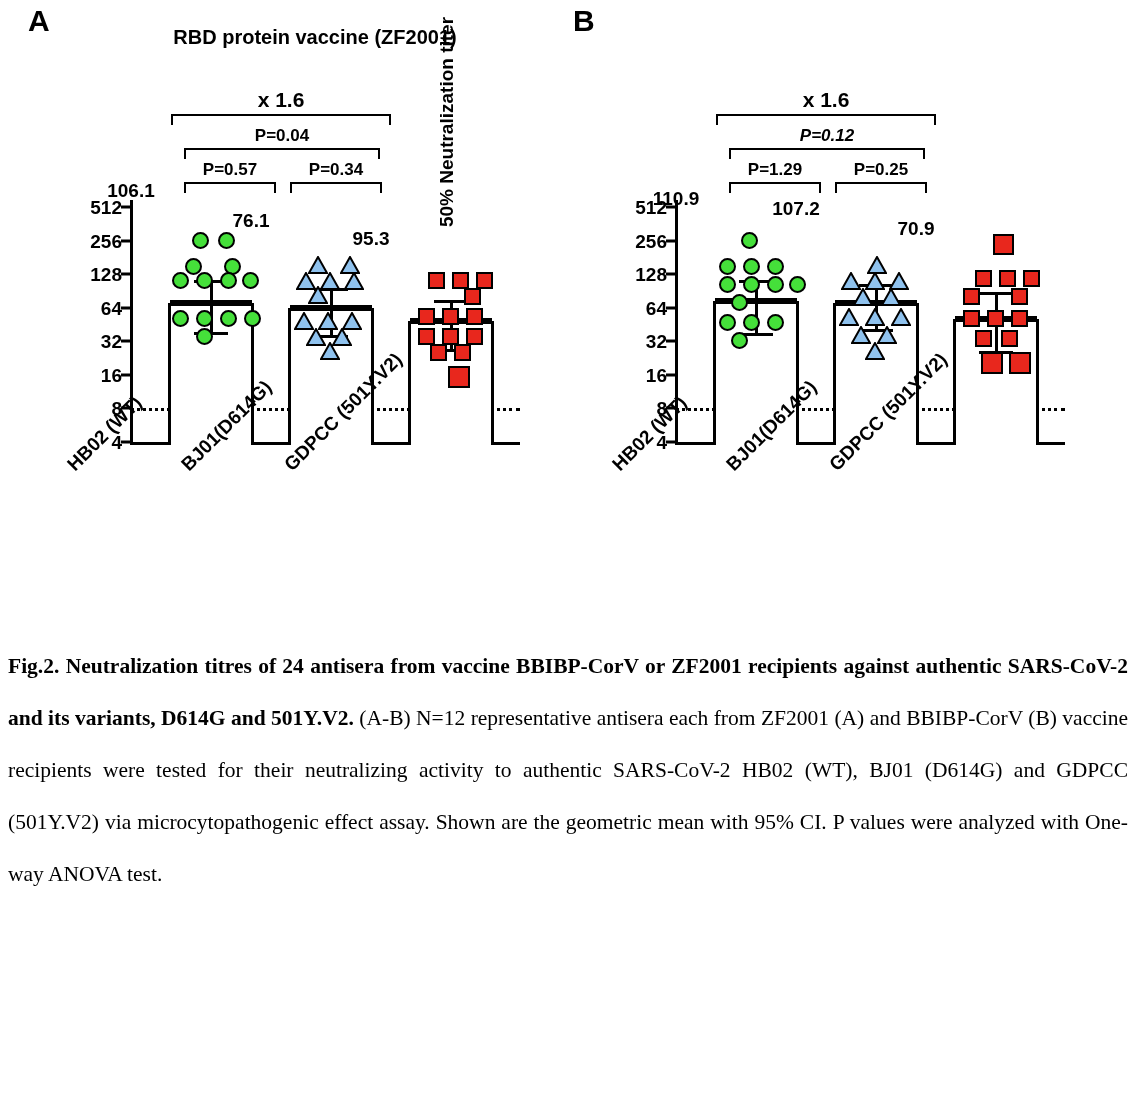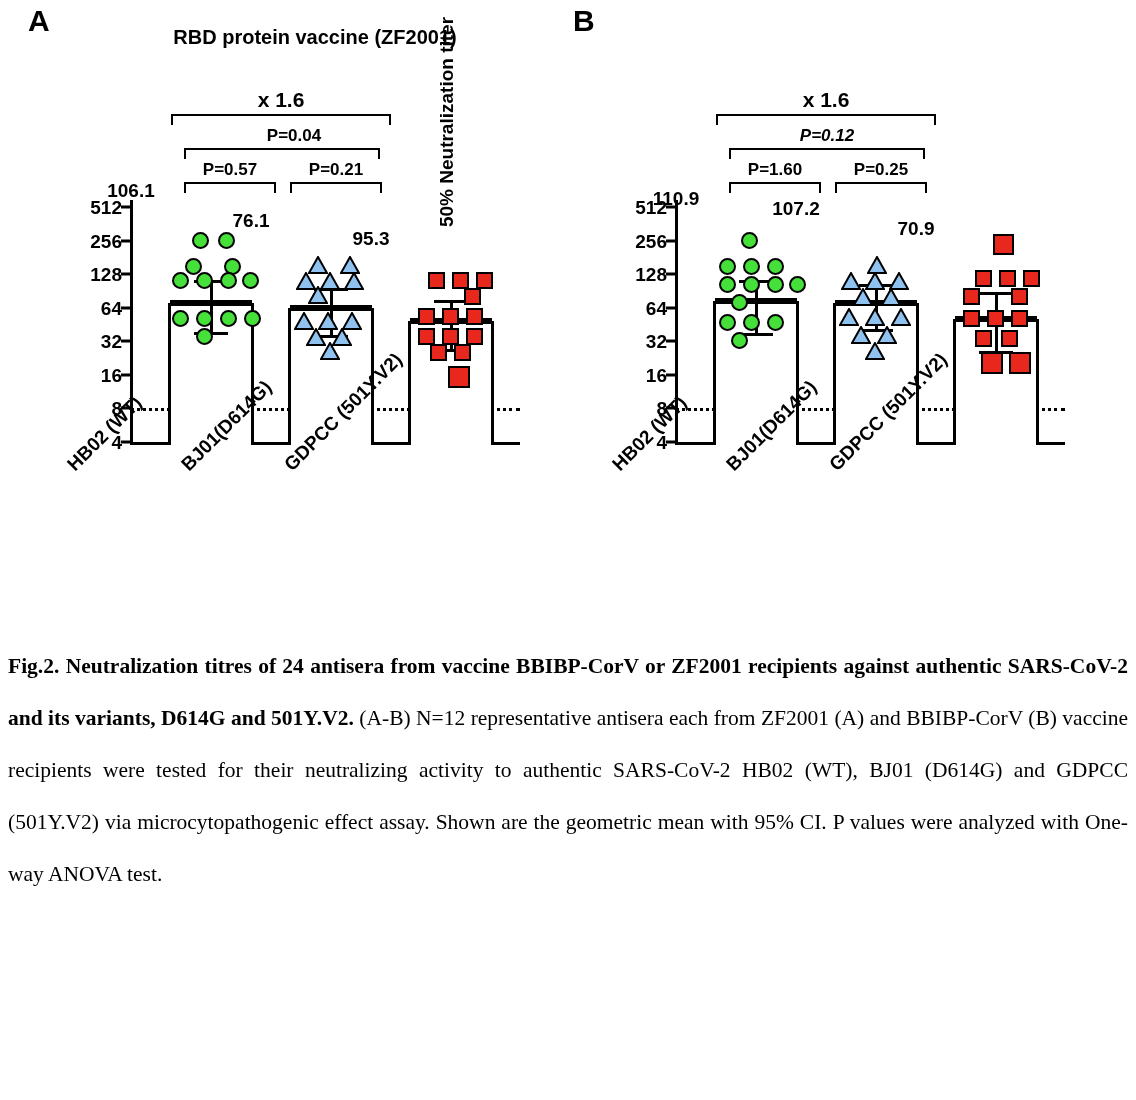--- a/index.html
+++ b/index.html
@@ -253,25 +253,25 @@
       <div class="pt square" style="left:318px;top:166px;width:22px;height:22px;"></div>
     </div>
 
     <div class="barlabel" style="left:61px;top:180px;">106.1</div>
     <div class="barlabel" style="left:181px;top:210px;">76.1</div>
     <div class="barlabel" style="left:301px;top:228px;">95.3</div>
 
     <div class="brk" style="left:161px;top:114px;width:220px;"></div>
     <div class="fold-label" style="left:211px;top:88px;width:120px;">x 1.6</div>
     <div class="brk" style="left:174px;top:148px;width:196px;"></div>
-    <div class="brk-label" style="left:224px;top:126px;width:120px;">P=0.04</div>
+    <div class="brk-label" style="left:212px;top:126px;width:120px;">P=0.04</div>
     <div class="brk" style="left:174px;top:182px;width:92px;"></div>
     <div class="brk-label" style="left:160px;top:160px;width:120px;">P=0.57</div>
     <div class="brk" style="left:280px;top:182px;width:92px;"></div>
-    <div class="brk-label" style="left:266px;top:160px;width:120px;">P=0.21</div>
+    <div class="brk-label" style="left:266px;top:160px;width:120px;">P=0.34</div>
 
     <div class="xlab" style="left:53px;top:460px;">HB02 (WT)</div>
     <div class="xlab" style="left:167px;top:460px;">BJ01(D614G)</div>
     <div class="xlab" style="left:270px;top:460px;">GDPCC (501Y.V2)</div>
   </div>
 
   <div class="panel panel-b">
     <div class="panel-letter">B</div>
 
     <div class="ylabel">50% Neutralization titer</div>
@@ -410,21 +410,21 @@
 
     <div class="barlabel" style="left:61px;top:180px;margin-top:8px;">110.9</div>
     <div class="barlabel" style="left:181px;top:198px;">107.2</div>
     <div class="barlabel" style="left:301px;top:218px;">70.9</div>
 
     <div class="brk" style="left:161px;top:114px;width:220px;"></div>
     <div class="fold-label" style="left:211px;top:88px;width:120px;">x 1.6</div>
     <div class="brk" style="left:174px;top:148px;width:196px;"></div>
     <div class="brk-label" style="left:212px;top:126px;width:120px;font-style:italic;">P=0.12</div>
     <div class="brk" style="left:174px;top:182px;width:92px;"></div>
-    <div class="brk-label" style="left:160px;top:160px;width:120px;">P=1.60</div>
+    <div class="brk-label" style="left:160px;top:160px;width:120px;">P=1.29</div>
     <div class="brk" style="left:280px;top:182px;width:92px;"></div>
     <div class="brk-label" style="left:266px;top:160px;width:120px;">P=0.25</div>
 
     <div class="xlab" style="left:53px;top:460px;">HB02 (WT)</div>
     <div class="xlab" style="left:167px;top:460px;">BJ01(D614G)</div>
     <div class="xlab" style="left:270px;top:460px;">GDPCC (501Y.V2)</div>
   </div>
 </div>
 
 <div class="caption"><b>Fig.2. Neutralization titres of 24 antisera from vaccine BBIBP-CorV or ZF2001 recipients against authentic SARS-CoV-2 and its variants, D614G and 501Y.V2.</b><span> (A-B) N=12 representative antisera each from ZF2001 (A) and BBIBP-CorV (B) vaccine recipients were tested for their neutralizing activity to authentic SARS-CoV-2 HB02 (WT), BJ01 (D614G) and GDPCC (501Y.V2) via microcytopathogenic effect assay. Shown are the geometric mean with 95% CI. P values were analyzed with One-way ANOVA test.</span></div>

